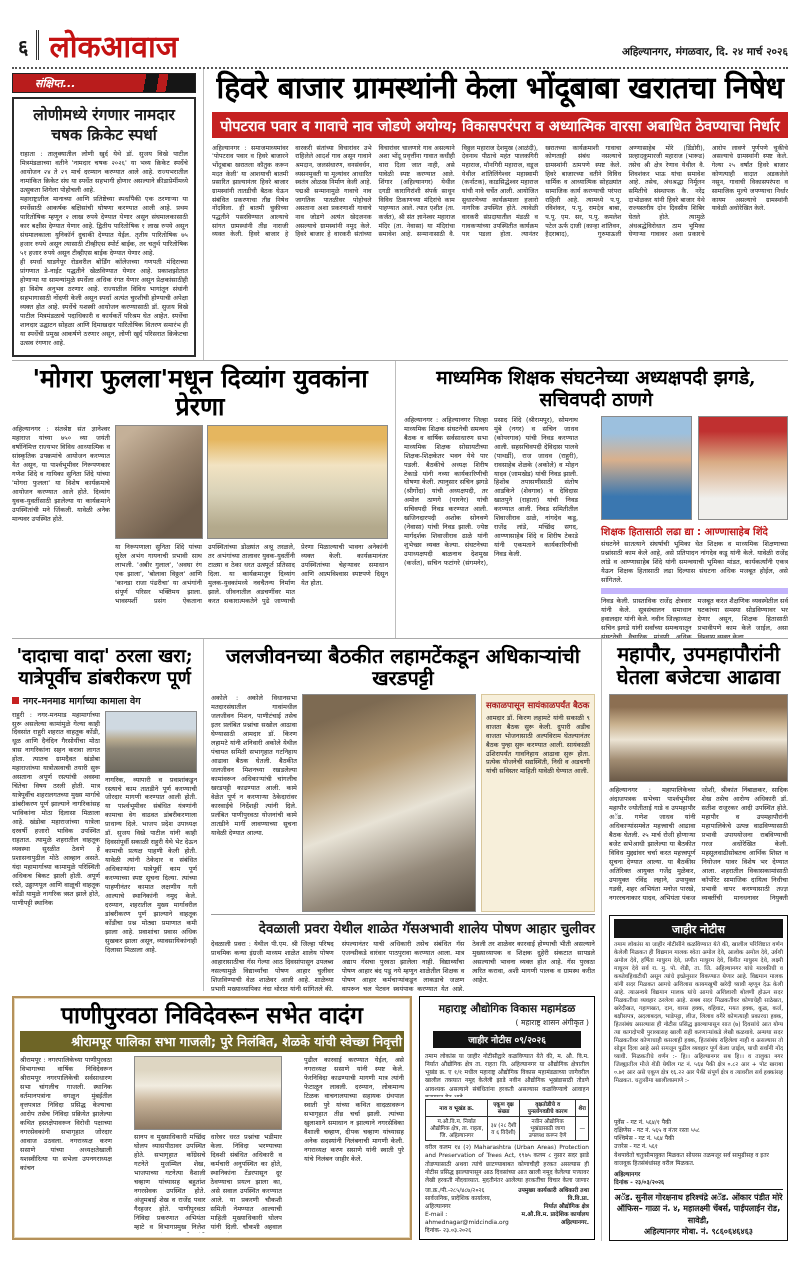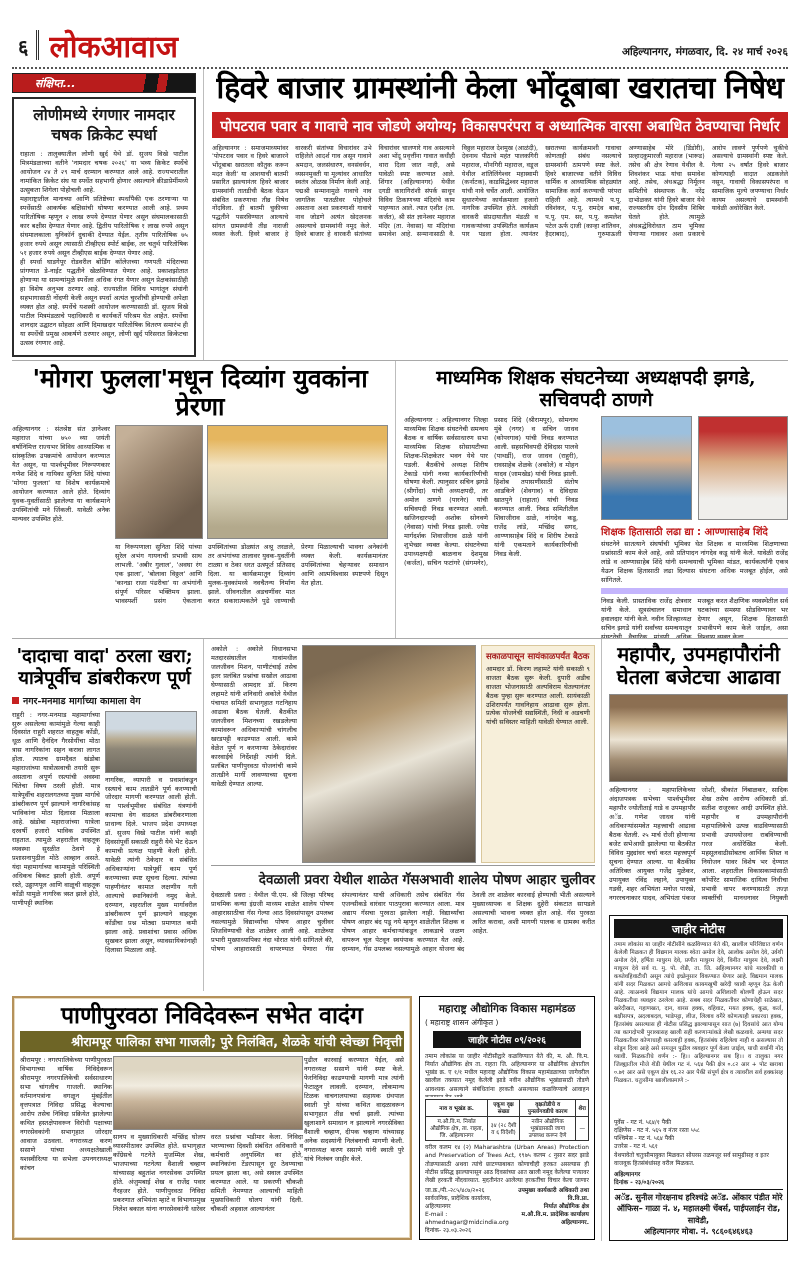--- a/index.html
+++ b/index.html
@@ -70,29 +70,29 @@
   .jal-c1{width:86px;flex:none}
   .ph-jal{flex:1;background:linear-gradient(160deg,#7d6a52 12%,#b49a74 34%,#e8e3d6 55%,#94897a 78%,#5c5246 100%)}
   .jal-side{width:114px;flex:none;background:#f7efda;border:1px solid #d9c79b;padding:5px 4px}
   .jal-side-title{color:#a62020;font-weight:bold;font-size:8.5px;line-height:1.25;margin-bottom:3px}
   .dev-hl{font-size:13.5px;font-weight:bold;text-align:right;border-top:1px solid #999;margin-top:2px;padding-top:4px}
   .dev-body{column-count:3;column-gap:8px;flex:1;overflow:hidden;margin-top:3px}
   .brow{display:flex;gap:7px;height:244px;margin-top:5px}
   .pani{width:400px;flex:none;border:2px solid #b5915a;box-shadow:0 0 0 1px #e7d9bd inset;padding:5px 6px;display:flex;flex-direction:column}
   .pani-hl{font-size:23px;font-weight:bold;text-align:center;line-height:1.05}
   .olivebar{background:#6e6526;color:#fff;font-weight:bold;font-size:12.5px;text-align:right;padding:2px;margin:4px 0}
-  .pani-cnt{display:flex;gap:1px;flex:1;overflow:hidden}
+  .pani-cnt{display:flex;gap:22px;flex:1;overflow:hidden}
   .pani-c1{width:92px;flex:none}
   .pani-mid{flex:1;display:flex;flex-direction:column}
   .ph-pani{height:74px;background:linear-gradient(180deg,#ded6c2 18%,#f1ece0 40%,#c8b49a 62%,#8e7a64 100%);margin-bottom:3px}
   .pani-midtxt{column-count:2;column-gap:5px;flex:1;overflow:hidden}
   .pani-c3{width:100px;flex:none}
   .midc{flex:1;border:1.5px solid #000;padding:4px 5px;display:flex;flex-direction:column;gap:2px;overflow:hidden}
   .midc-org{font-size:10.5px;font-weight:bold;text-align:center}
-  .midc-govt{font-size:7.5px;text-align:left}
+  .midc-govt{font-size:7.5px;text-align:right}
   .midc-bar{background:#141414;color:#fff;font-weight:bold;font-size:9px;text-align:center;padding:2px;margin:2px 8px}
   .midc-intro{height:50px;overflow:hidden;font-size:5.9px}
   table.midc-t{width:100%;border-collapse:collapse;font-size:5.6px;text-align:center}
   table.midc-t th,table.midc-t td{border:1px solid #333;padding:1px 2px;line-height:1.25}
   .midc-para{height:44px;overflow:hidden;font-size:5.9px}
   .midc-sign{display:flex;justify-content:space-between;font-size:5.9px;line-height:1.35;margin-top:2px}
   .midc-sign .r{text-align:right;font-weight:bold}
   
   .lright{flex:1;padding-left:7px;display:flex;flex-direction:column}
   .mah-hl{font-size:20px;font-weight:bold;text-align:center;line-height:1.15;margin:4px 0 5px}
@@ -179,20 +179,21 @@
           <div class="dada-cols">
             <div class="dada-c1 just">राहुरी : नगर-मनमाड महामार्गाच्या सुरू असलेल्या कामांमुळे गेल्या काही दिवसांत राहुरी शहरात वाहतूक कोंडी, धूळ आणि दैनंदिन गैरसोयींचा मोठा त्रास नागरिकांना सहन करावा लागत होता. त्यातच ग्रामदैवत खंडोबा महाराजांच्या यात्रोत्सवाची तयारी सुरू असताना अपूर्ण रस्त्यांची अवस्था चिंतेचा विषय ठरली होती. मात्र यात्रेपूर्वीच शहरालगतच्या मुख्य मार्गाचे डांबरीकरण पूर्ण झाल्याने नागरिकांसह भाविकांना मोठा दिलासा मिळाला आहे. खंडोबा महाराजांच्या यात्रेला दरवर्षी हजारो भाविक उपस्थित राहतात. त्यामुळे शहरातील वाहतूक व्यवस्था सुरळीत ठेवणे हे प्रशासनापुढील मोठे आव्हान असते. यंदा महामार्गाच्या कामामुळे परिस्थिती अधिकच बिकट झाली होती. अपूर्ण रस्ते, उड्डाणपूल आणि वाळूची वाहतूक कोंडी यामुळे नागरिक त्रस्त झाले होते, पाणीपट्टी स्थानिक</div>
             <div class="dada-c2">
               <div class="photo ph-dada"></div>
               <div class="just" style="flex:1;overflow:hidden">नागरिक, व्यापारी व प्रवाशांकडून रस्त्याचे काम तातडीने पूर्ण करण्याची जोरदार मागणी करण्यात आली होती. या पार्श्वभूमीवर संबंधित यंत्रणांनी कामाचा वेग वाढवत डांबरीकरणाला प्राधान्य दिले. भाजप प्रदेश उपाध्यक्ष डॉ. सुजय विखे पाटील यांनी काही दिवसांपूर्वी सकाळी राहुरी येथे भेट देऊन कामाची प्रत्यक्ष पाहणी केली होती. यावेळी त्यांनी ठेकेदार व संबंधित अधिकाऱ्यांना यात्रेपूर्वी काम पूर्ण करण्याच्या स्पष्ट सूचना दिल्या. त्यांच्या पाहणीनंतर कामात लक्षणीय गती आल्याचे स्थानिकांनी नमूद केले. दरम्यान, शहरातील मुख्य मार्गावरील डांबरीकरण पूर्ण झाल्याने वाहतूक कोंडीचा प्रश्न मोठ्या प्रमाणात कमी झाला आहे. प्रवाशांचा प्रवास अधिक सुखकर झाला असून, व्यावसायिकांनाही दिलासा मिळाला आहे.</div>
             </div>
           </div>
         </div>
 
         <div class="jal">
+          <h2 class="jal-hl">जलजीवनच्या बैठकीत लहामटेंकडून अधिकाऱ्यांची खरडपट्टी</h2>
           <div class="jal-mid">
             <div class="jal-c1 just">अकोले : अकोले विधानसभा मतदारसंघातील गावांमधील जलजीवन मिशन, पाणीटंचाई तसेच इतर प्रलंबित प्रश्नांचा सखोल आढावा घेण्यासाठी आमदार डॉ. किरण लहामटे यांनी शनिवारी अकोले येथील पंचायत समिती सभागृहात गटनिहाय आढावा बैठक घेतली. बैठकीत जलजीवन मिशनच्या रखडलेल्या कामांवरून अधिकाऱ्यांची चांगलीच खरडपट्टी काढण्यात आली. कामे वेळेत पूर्ण न करणाऱ्या ठेकेदारांवर कारवाईचे निर्देशही त्यांनी दिले. प्रलंबित पाणीपुरवठा योजनांची कामे तातडीने मार्गी लावण्याच्या सूचना यावेळी देण्यात आल्या.</div>
             <div class="photo ph-jal"></div>
             <div class="jal-side">
               <div class="jal-side-title">सकाळपासून सायंकाळपर्यंत बैठक</div>
               <div class="just">आमदार डॉ. किरण लहामटे यांनी सकाळी ९ वाजता बैठक सुरू केली. दुपारी अडीच वाजता भोजनासाठी अल्पविराम घेतल्यानंतर बैठक पुन्हा सुरू करण्यात आली. सायंकाळी उशिरापर्यंत गावनिहाय आढावा सुरू होता. प्रत्येक योजनेची सद्यस्थिती, निधी व अडचणी यांची सविस्तर माहिती यावेळी घेण्यात आली.</div>
             </div>
           </div>
           <div class="dev-hl">देवळाली प्रवरा येथील शाळेत गॅसअभावी शालेय पोषण आहार चुलीवर</div>
           <div class="dev-body just">देवळाली प्रवरा : येथील पी.एम. श्री जिल्हा परिषद प्राथमिक कन्या इंग्रजी माध्यम शाळेत शालेय पोषण आहारासाठीचा गॅस गेल्या आठ दिवसांपासून उपलब्ध नसल्यामुळे विद्यार्थ्यांचा पोषण आहार चुलीवर शिजविण्याची वेळ शाळेवर आली आहे. शाळेच्या प्रभारी मुख्याध्यापिका नंदा थोरात यांनी सांगितले की, पोषण आहारासाठी वापरण्यात येणारा गॅस संपल्यानंतर याची अधिकारी तसेच संबंधित गॅस एजन्सीकडे वारंवार पाठपुरावा करण्यात आला. मात्र अद्याप गॅसचा पुरवठा झालेला नाही. विद्यार्थ्यांचा पोषण आहार बंद पडू नये म्हणून शाळेतील शिक्षक व पोषण आहार कर्मचाऱ्यांकडून लाकडाचे जळण वापरून चूल पेटवून स्वयंपाक करण्यात येत आहे. दरम्यान, गॅस उपलब्ध नसल्यामुळे आहार योजना बंद ठेवली तर शाळेवर कारवाई होण्याची भीती असल्याने मुख्याध्यापक व शिक्षक दुहेरी संकटात सापडले असल्याची भावना व्यक्त होत आहे. गॅस पुरवठा त्वरित करावा, अशी मागणी पालक व ग्रामस्थ करीत आहेत.</div>

